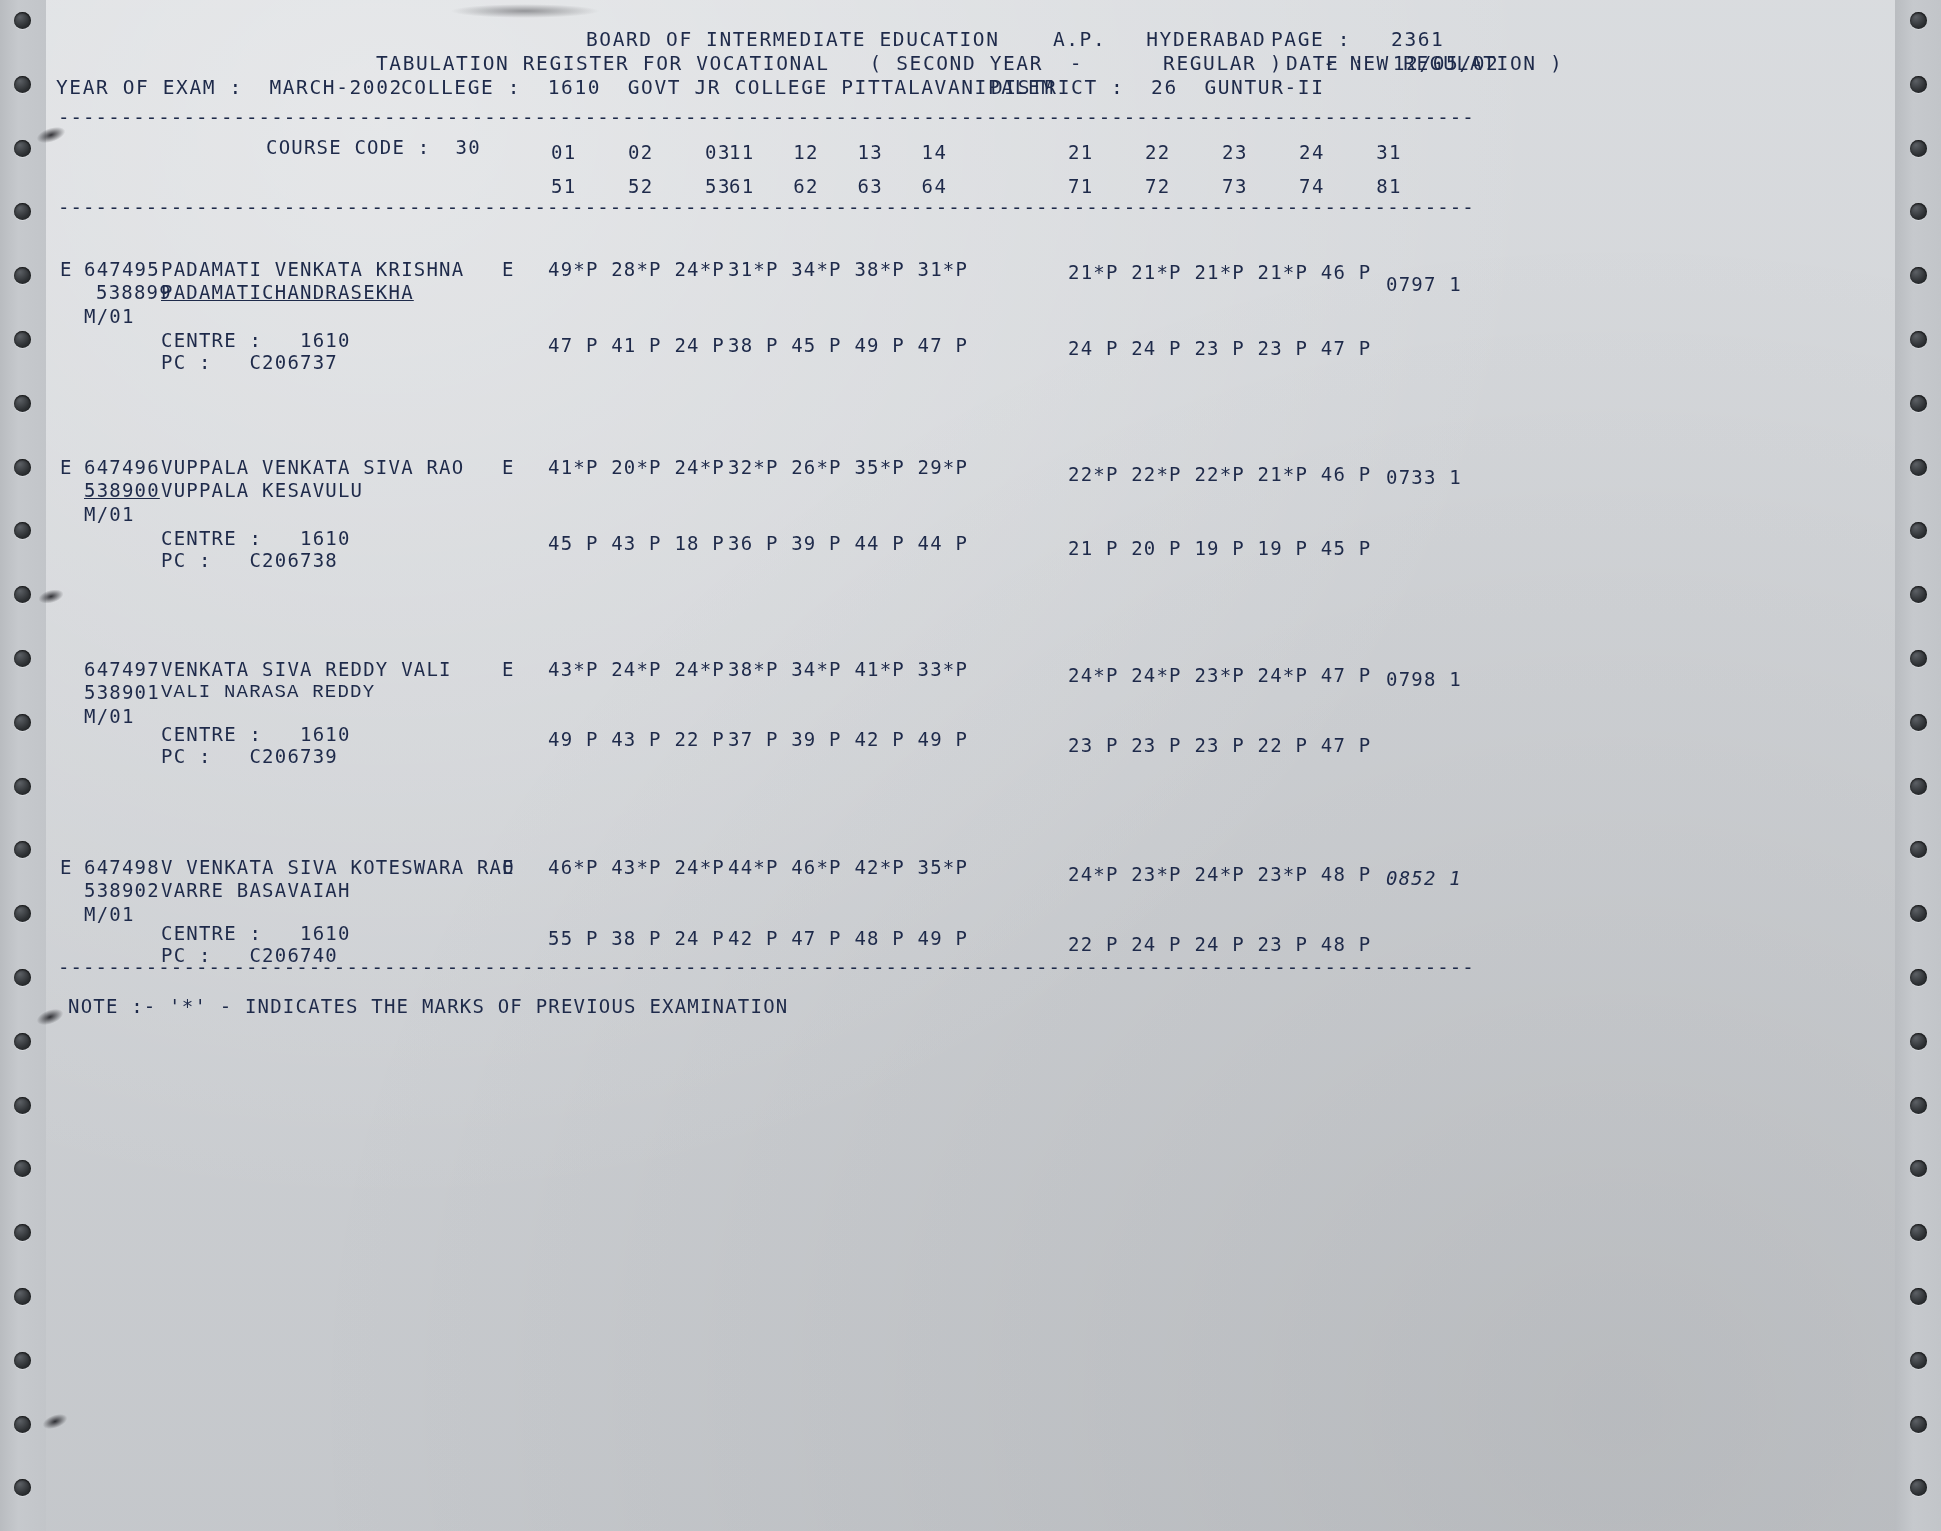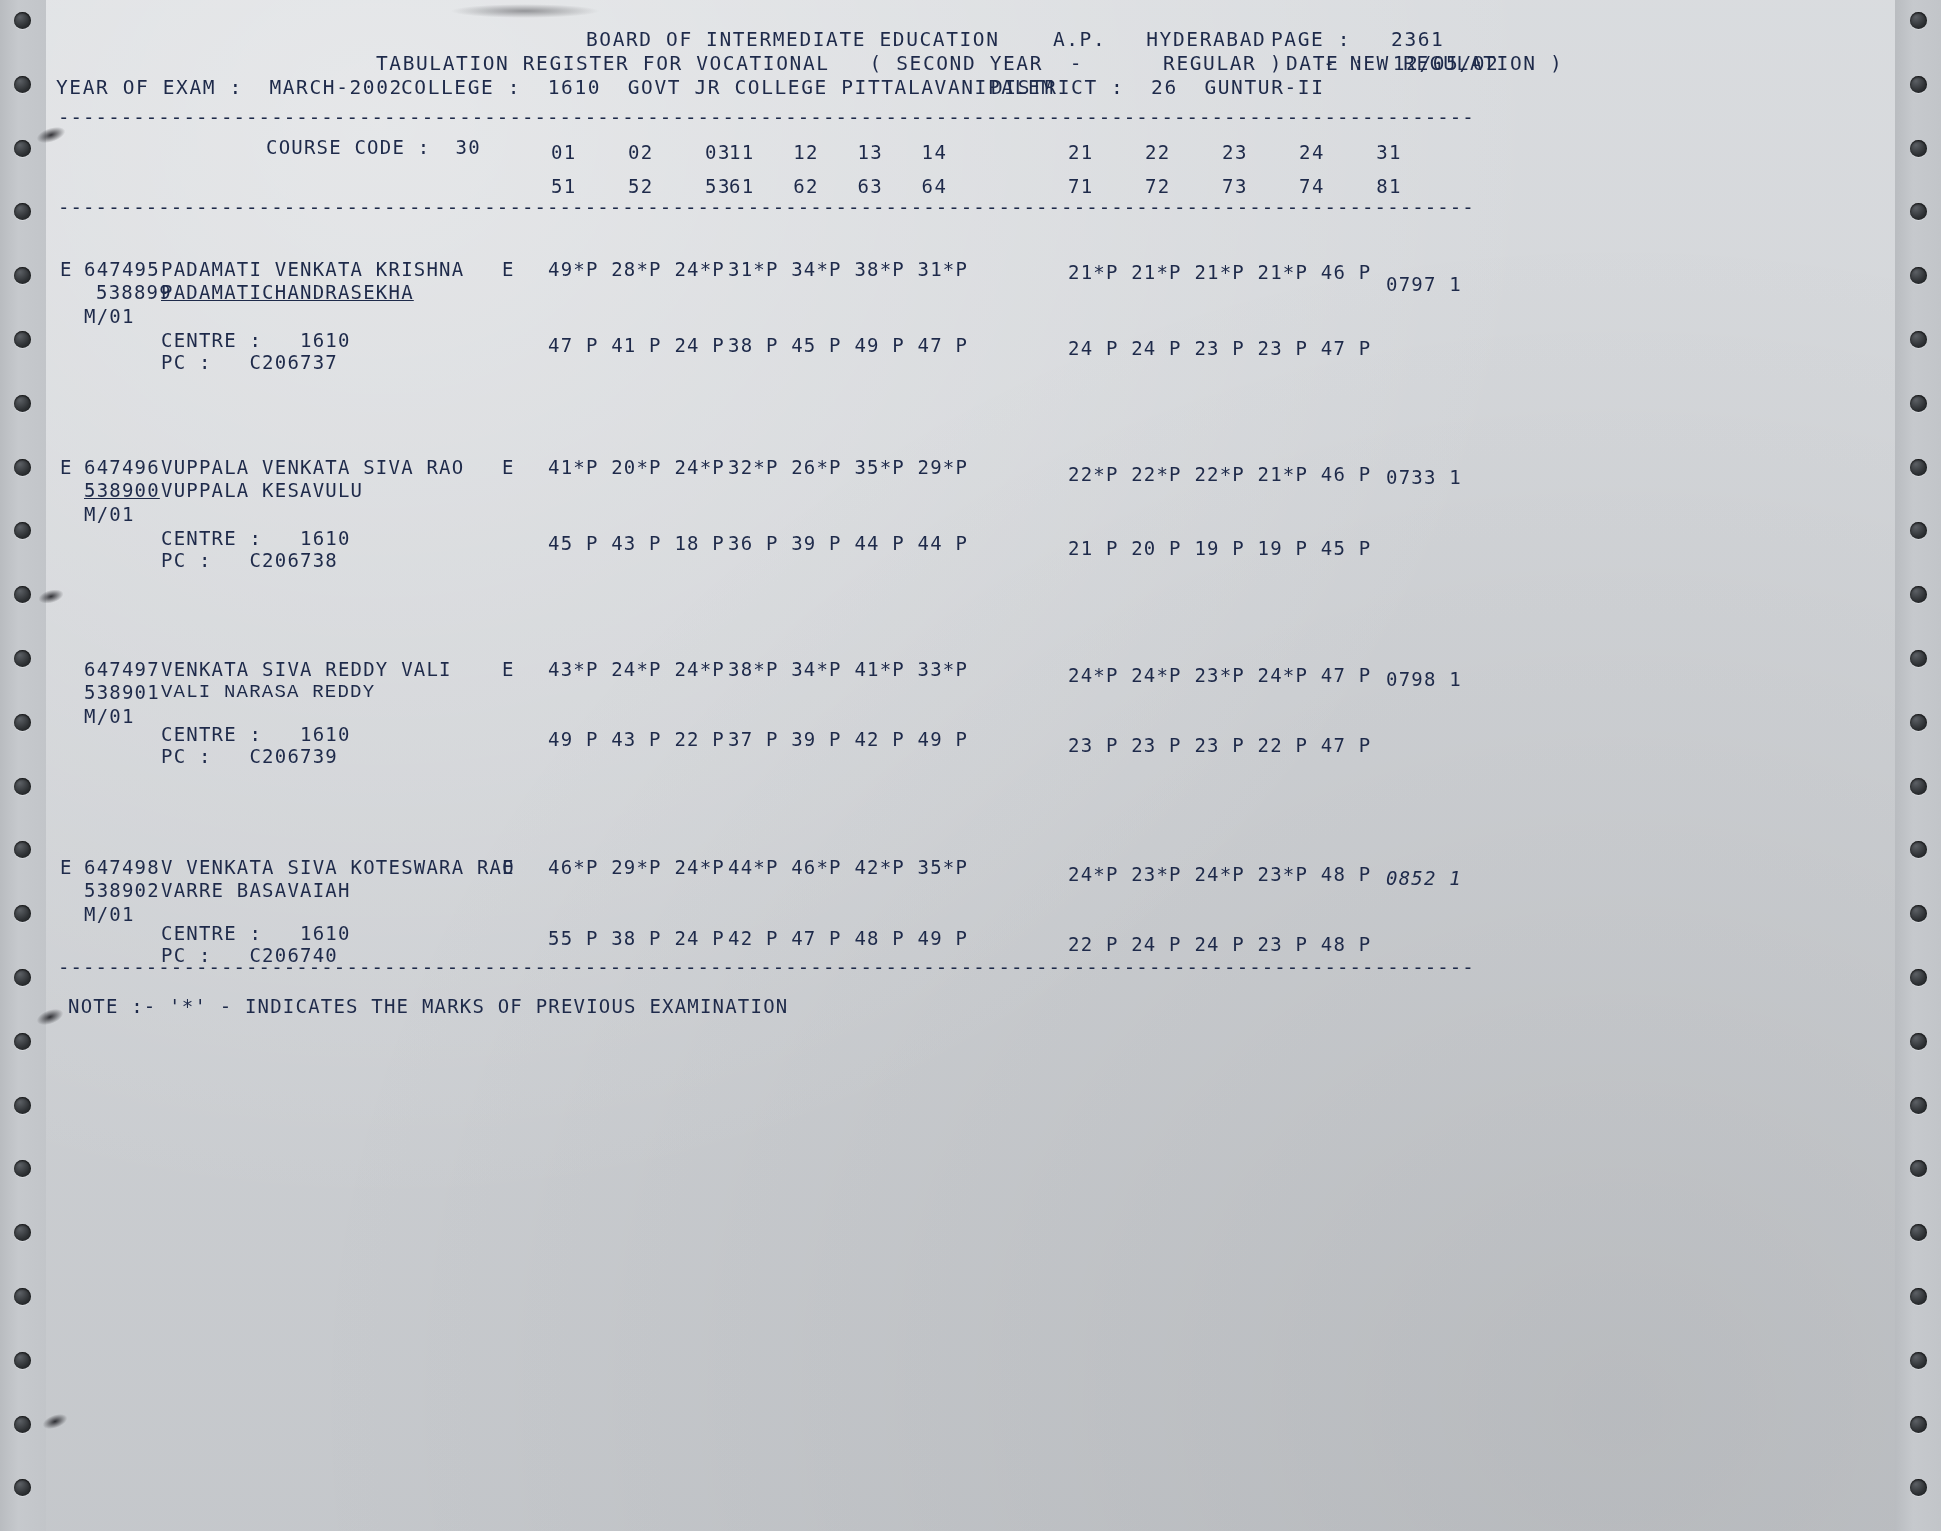--- a/index.html
+++ b/index.html
@@ -221,21 +221,21 @@
     <div class="ink" style="left:115px; top:722px;">CENTRE :   1610</div>
     <div class="ink" style="left:115px; top:744px;">PC :   C206739</div>
     <div class="ink" style="left:502px; top:727px;">49 P 43 P 22 P</div>
     <div class="ink" style="left:682px; top:727px;">37 P 39 P 42 P 49 P</div>
     <div class="ink" style="left:1022px; top:733px;">23 P 23 P 23 P 22 P 47 P</div>
 
     <div class="ink" style="left:14px; top:855px;">E</div>
     <div class="ink" style="left:38px; top:855px;">647498</div>
     <div class="ink" style="left:115px; top:855px;">V VENKATA SIVA KOTESWARA RAO</div>
     <div class="ink" style="left:456px; top:855px;">E</div>
-    <div class="ink" style="left:502px; top:855px;">46*P 29*P 24*P</div>
+    <div class="ink" style="left:502px; top:855px;">46*P 43*P 24*P</div>
     <div class="ink" style="left:682px; top:855px;">44*P 46*P 42*P 35*P</div>
     <div class="ink" style="left:1022px; top:862px;">24*P 23*P 24*P 23*P 48 P</div>
     <div class="ink" style="left:1340px; top:866px;font-style:italic;">0852 1</div>
 
     <div class="ink" style="left:38px; top:878px;">538902</div>
     <div class="ink" style="left:115px; top:878px;">VARRE BASAVAIAH</div>
     <div class="ink" style="left:38px; top:902px;">M/01</div>
 
     <div class="ink" style="left:115px; top:921px;">CENTRE :   1610</div>
     <div class="ink" style="left:115px; top:943px;">PC :   C206740</div>

